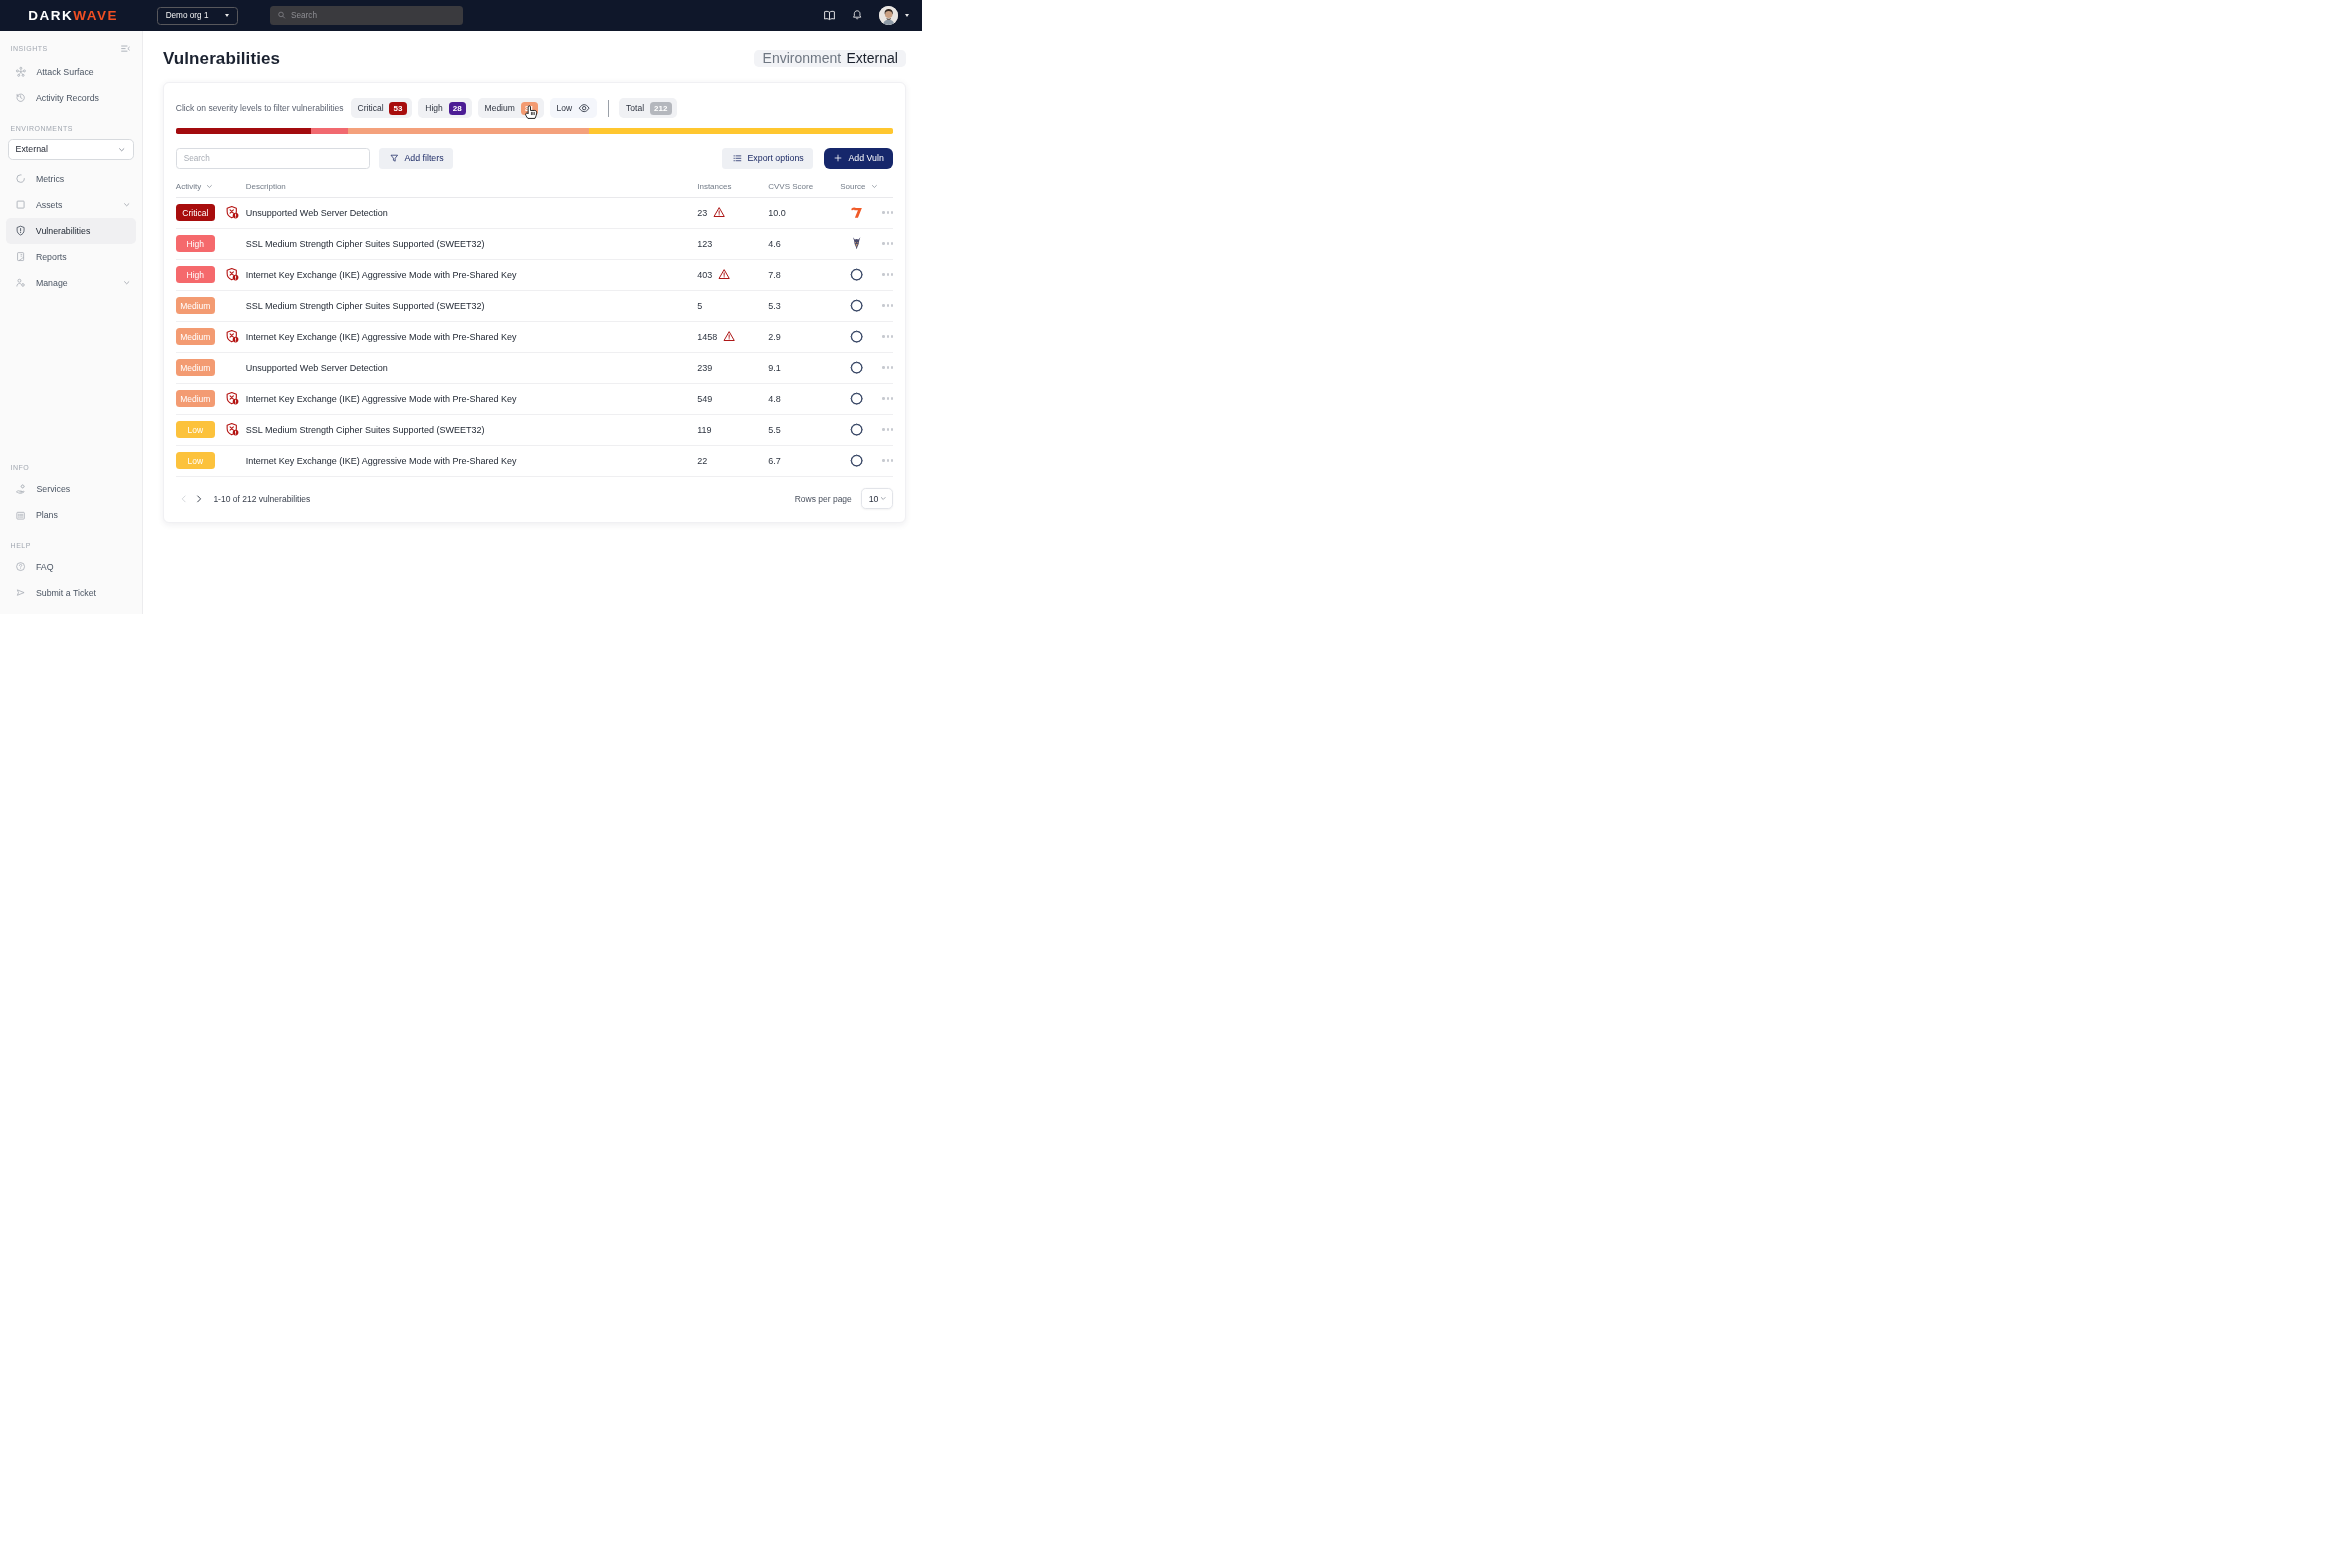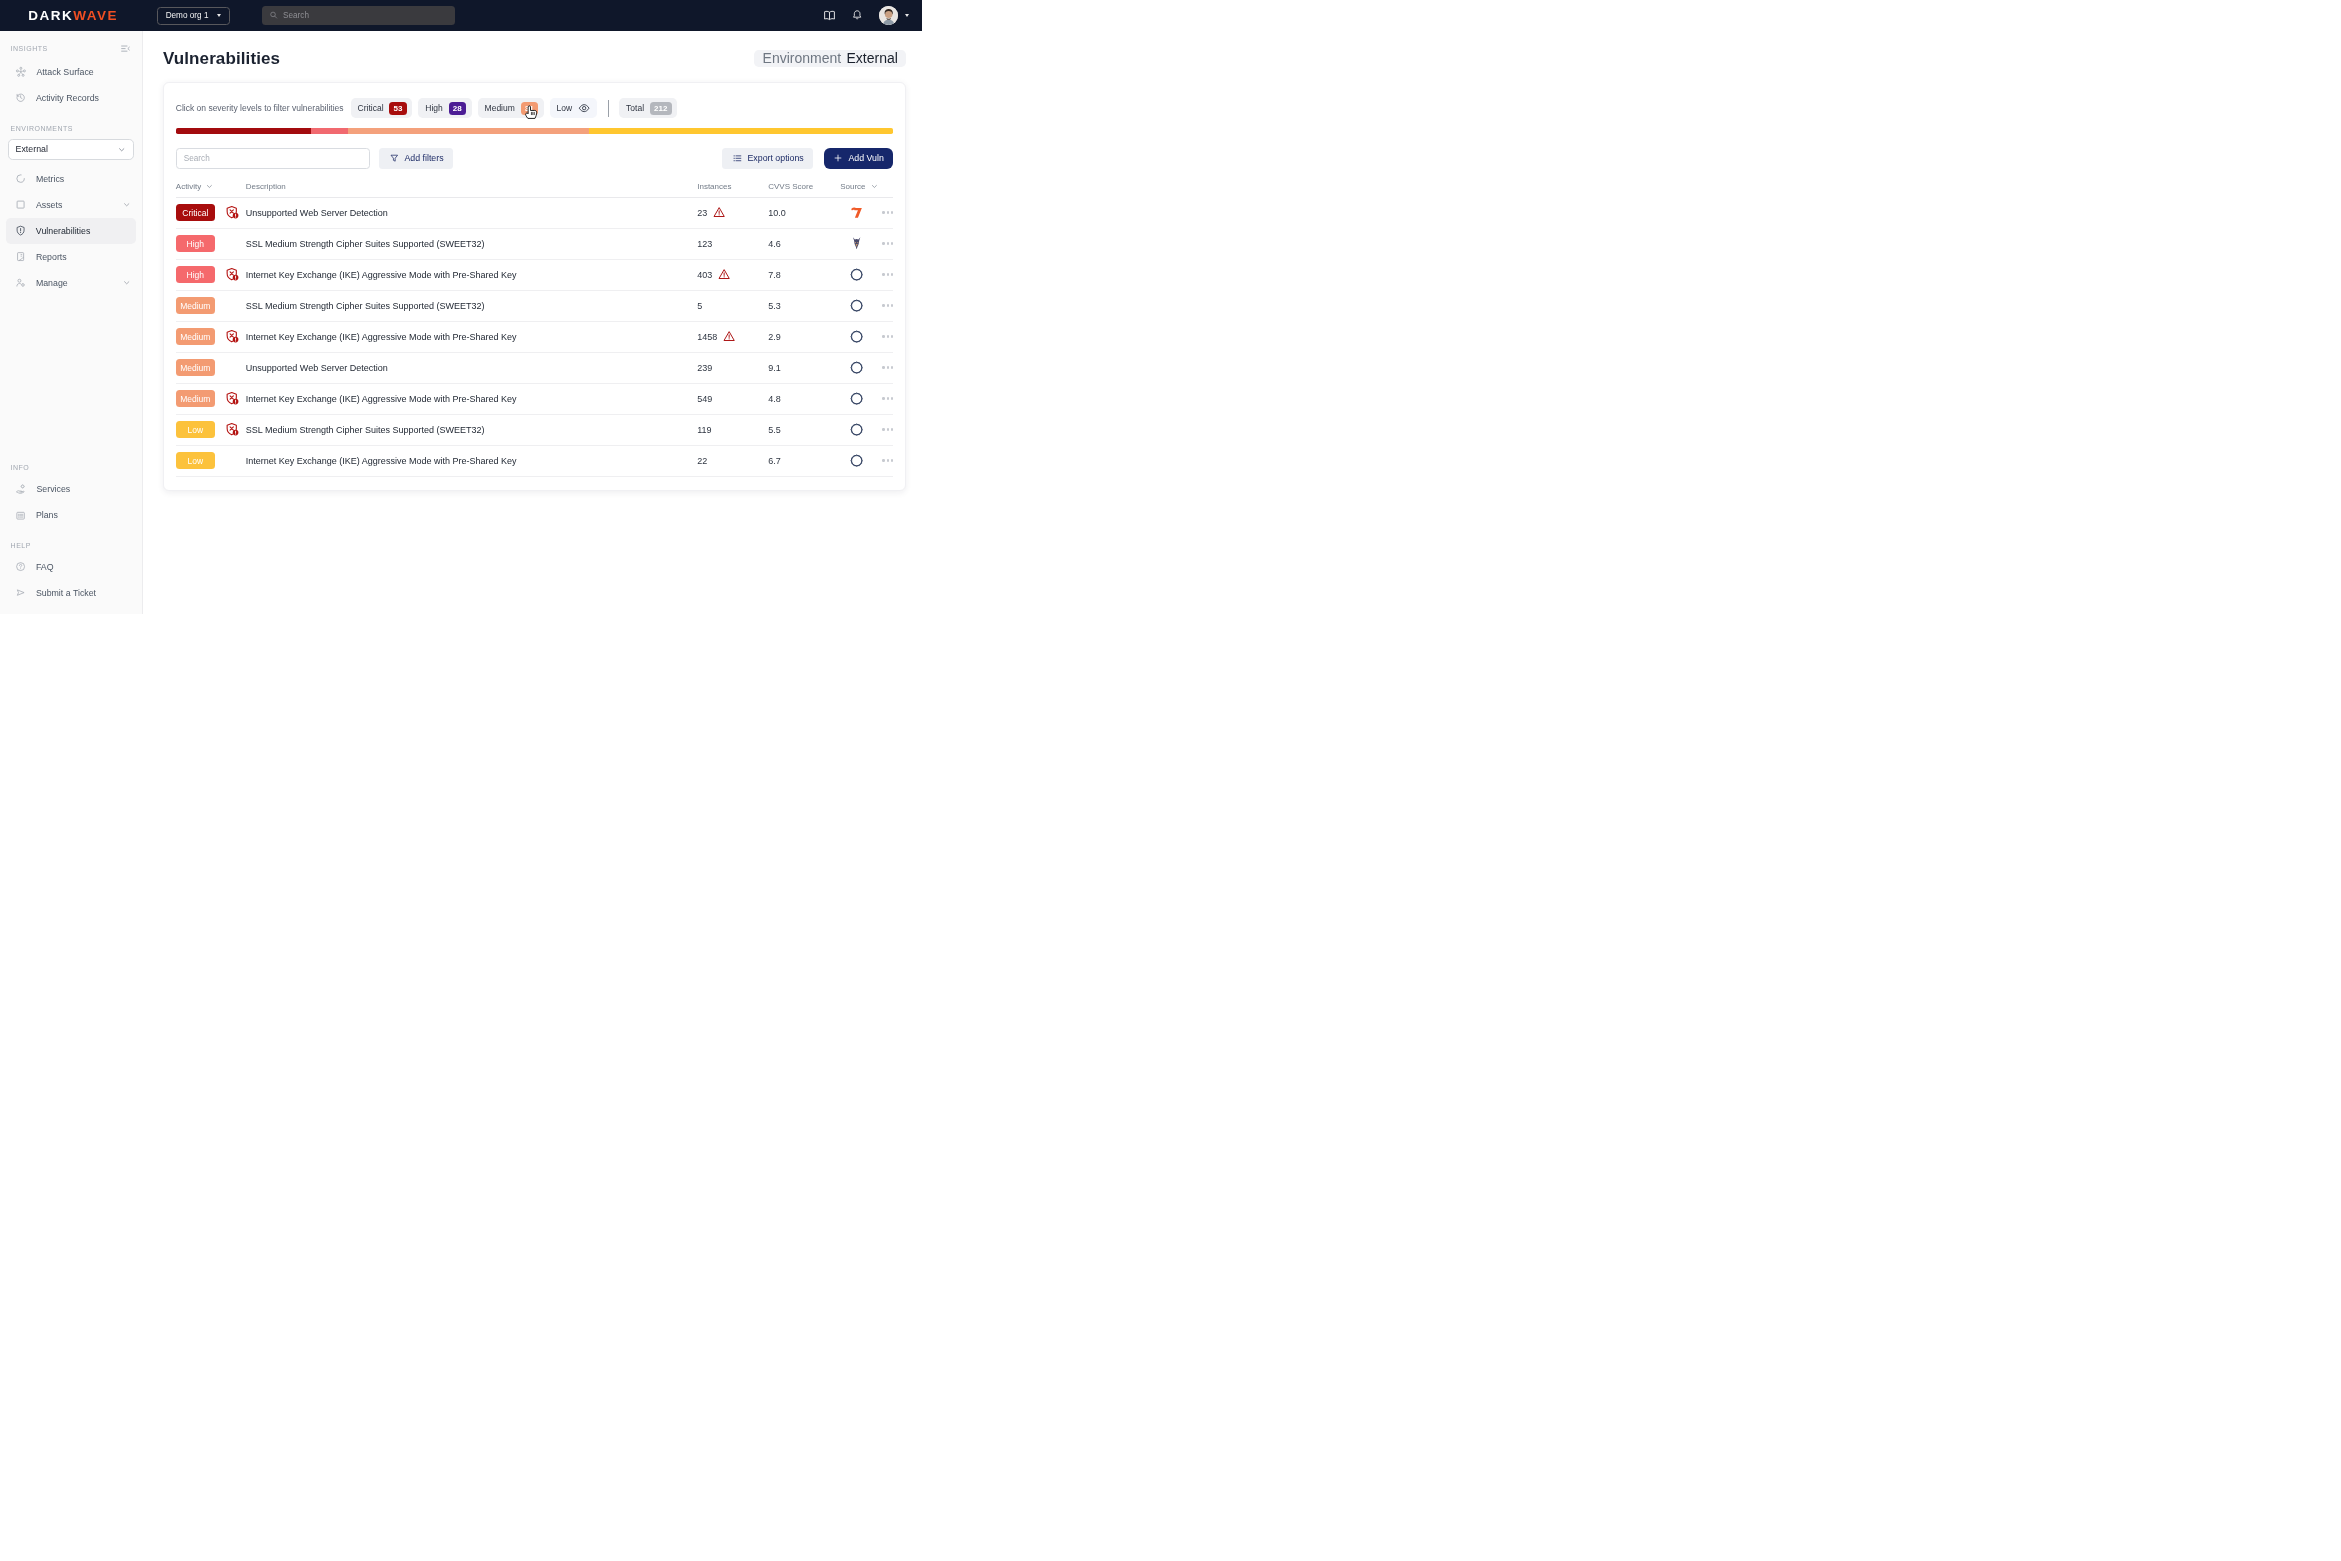--- a/index.html
+++ b/index.html
@@ -5,21 +5,21 @@
   * { margin:0; padding:0; box-sizing:border-box; }
   html,body { width:922px; height:614px; overflow:hidden; background:#fff;
     font-family:"Liberation Sans", sans-serif; }
   svg { display:block; }
 
   
   .topbar { height:31px; background:#0f172a; display:flex; align-items:center; padding:0 13px; }
   .logo { font-size:13.5px; font-weight:600; letter-spacing:1.5px; color:#fff; margin-left:15.3px; white-space:nowrap; }
   .logo .accent { color:#f04f23; }
   .org-btn { margin-left:39px; height:18px; border:0.6px solid #58585c; border-radius:3.5px; color:#f2f2f2;
-    display:flex; align-items:center; gap:9px; padding:0 7.6px; font-size:8.2px; cursor:pointer; }
+    display:flex; align-items:center; gap:17px; padding:0 7.6px; font-size:8.2px; cursor:pointer; }
   .caret { width:0; height:0; border-left:2.9px solid transparent; border-right:2.9px solid transparent; border-top:3.5px solid #e8e8e8; }
   .top-search { margin-left:32px; width:193px; height:19.4px; background:#3a3a3e; border-radius:3.5px;
     display:flex; align-items:center; gap:5.3px; padding:0 6.5px; }
   .top-search input { background:transparent; border:none; outline:none; color:#ddd; font-size:8.2px; width:100%;
     font-family:"Liberation Sans",sans-serif; }
   .top-search input::placeholder { color:#8e8e93; }
   .top-right { margin-left:auto; display:flex; align-items:center; gap:15.3px; }
   .avatar-wrap { display:flex; align-items:center; gap:7px; }
   .avatar { width:19.4px; height:19.4px; border-radius:50%; overflow:hidden; background:#e9e7e4; }
 
@@ -676,20 +676,40 @@
               <use href="#i-hexlogo"></use>
             </svg>
           </div>
         <div class="dots">
             <i></i>
             <i></i>
             <i></i>
           </div>
       </div>
 
+      <div class="pager">
+        <div class="pg-btn">
+          <svg width="11.8" height="11.8" style="color:#d4d7db" viewBox="0 0 20 20">
+              <use href="#i-chevleft"></use>
+            </svg>
+        </div>
+        <div class="pg-btn">
+          <svg width="11.8" height="11.8" style="color:#3a414e" viewBox="0 0 20 20">
+              <use href="#i-chevright"></use>
+            </svg>
+        </div>
+        <span class="pg-text">1-10 of 212 vulnerabilities</span>
+        <span class="rpp-label mlauto">Rows per page</span>
+        <div class="rpp-select">
+          <span>10</span>
+          <svg width="8.8" height="8.8" style="color:#6b7280" viewBox="0 0 15 15">
+              <use href="#i-chevdown"></use>
+            </svg>
+        </div>
+      </div>
     </div>
   </div>
 </div>
 
 <div class="cursor-layer">
   <svg width="16.5" height="17.6" viewBox="0 0 28 30">
       <use href="#i-hand-cursor"></use>
     </svg>
 </div>
 

